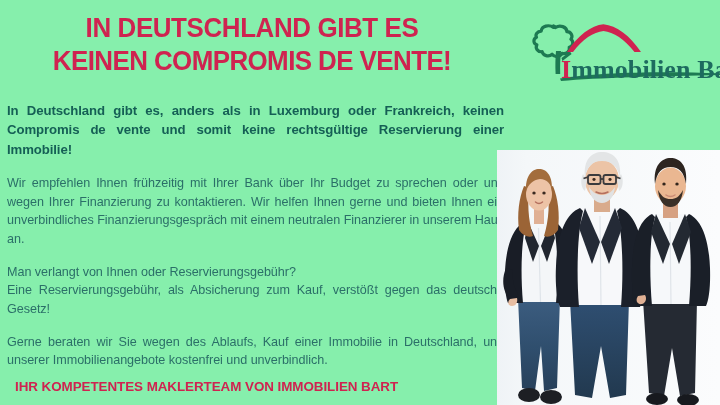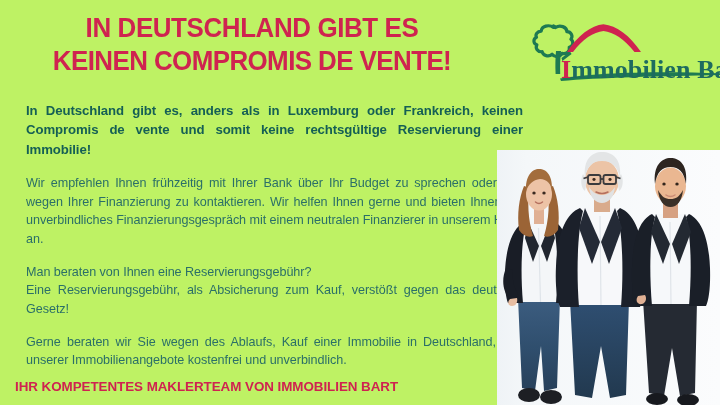--- a/index.html
+++ b/index.html
@@ -13,21 +13,21 @@
   body {
     font-family: "Liberation Sans", sans-serif;
     background: #eff3f6;
     position: relative;
   }
 
   #stage {
     position: relative;
     width: 720px;
     height: 405px;
-    background: #bef264;
+    background: #86efac;
     overflow: hidden;
   }
 
   
   .headline {
     position: absolute;
     left: 18px;
     top: 12px;
     width: 468px;
     text-align: center;
@@ -79,21 +79,21 @@
     font-size: 13px;
     font-weight: bold;
     color: #9e1a3c;
     letter-spacing: 0.2px;
     white-space: nowrap;
   }
 
   
   .copy {
     position: absolute;
-    left: 26px;
+    left: 7px;
     top: 101px;
     width: 497px;
   }
   .p-bold {
     color: #155f55;
     font-size: 13.2px;
     font-weight: bold;
     line-height: 1.47;
     text-align: justify;
     letter-spacing: -0.1px;
@@ -172,21 +172,21 @@
     <div class="logo-word"><span class="initial">I</span><span>mmobilien Bart</span></div>
 
   </div>
 
   <div class="copy">
     <p class="p-bold">In Deutschland gibt es, anders als in Luxemburg oder Frankreich, keinen Compromis de vente und somit keine rechtsgültige Reservierung einer Immobilie!</p>
 
     <p class="p-body p-gap-1">Wir empfehlen Ihnen frühzeitig mit Ihrer Bank über Ihr Budget zu sprechen oder uns wegen Ihrer Finanzierung zu kontaktieren. Wir helfen Ihnen gerne und bieten Ihnen ein unverbindliches Finanzierungsgespräch mit einem neutralen Finanzierer in unserem Haus an.</p>
 
     <div class="p-gap-2">
-      <p class="p-body">Man beraten von Ihnen eine Reservierungsgebühr?</p>
+      <p class="p-body">Man verlangt von Ihnen oder Reservierungsgebühr?</p>
       <p class="p-body">Eine Reservierungsgebühr, als Absicherung zum Kauf, verstößt gegen das deutsche Gesetz!</p>
     </div>
 
     <p class="p-body p-gap-3">Gerne beraten wir Sie wegen des Ablaufs, Kauf einer Immobilie in Deutschland, und unserer Immobilienangebote kostenfrei und unverbindlich.</p>
   </div>
 
   <div class="closing">IHR KOMPETENTES MAKLERTEAM VON IMMOBILIEN BART</div>
 
   <div class="photo">
     <svg width="223" height="255" viewBox="0 0 223 255">

